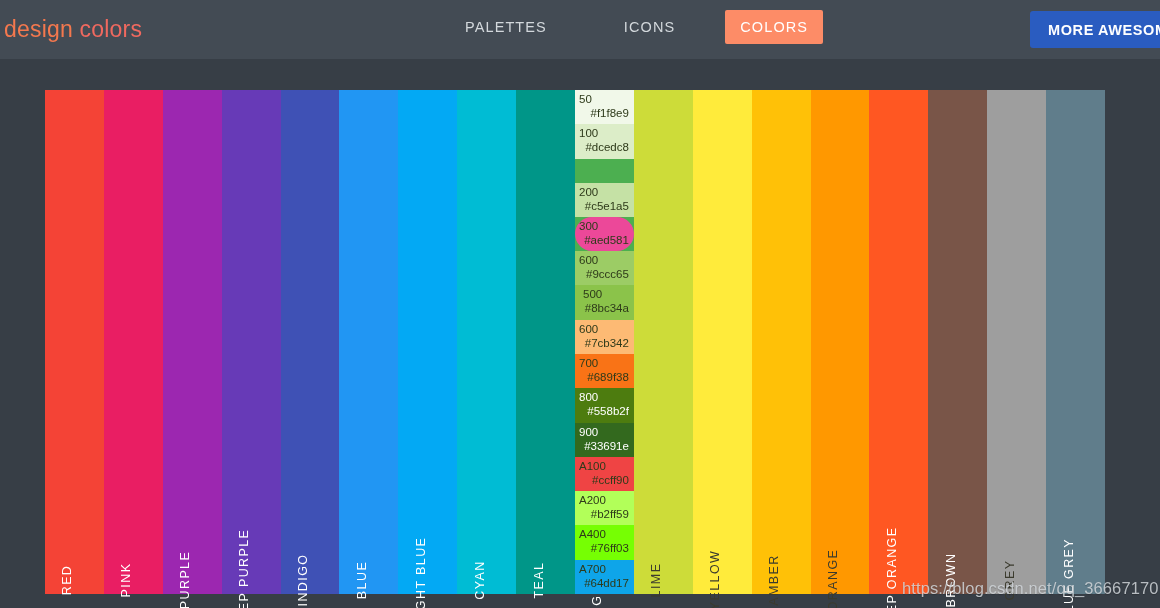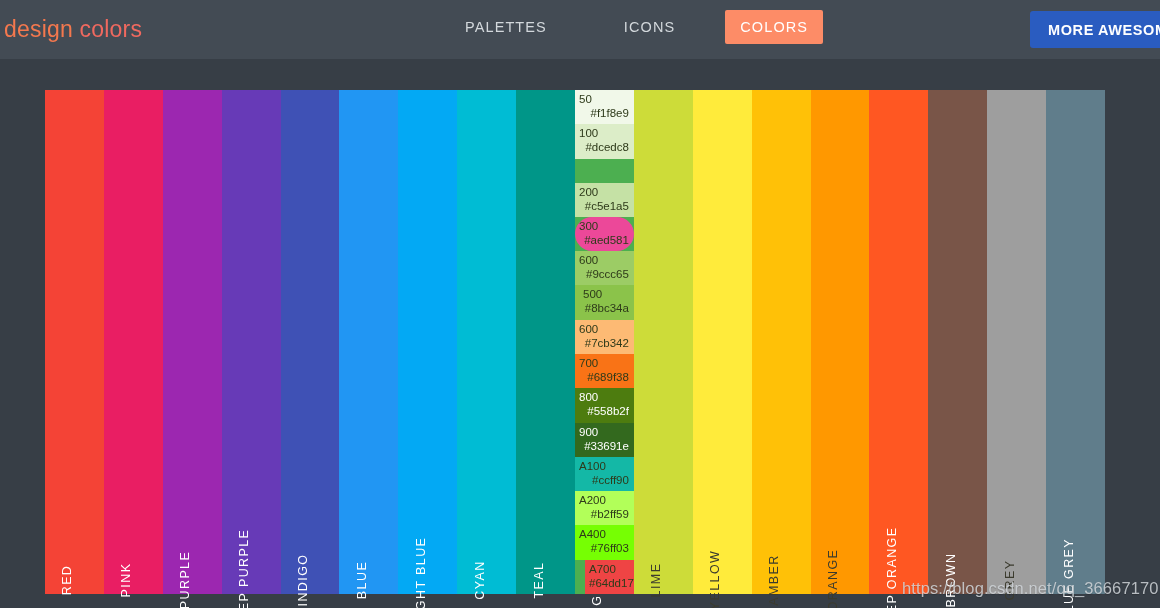--- a/index.html
+++ b/index.html
@@ -207,33 +207,33 @@
           <span class="hex">#689f38</span>
         </div>
         <div class="shade onDark" style="background: #4d7c0f;">
           <span class="lvl">800</span>
           <span class="hex">#558b2f</span>
         </div>
         <div class="shade onDark" style="background: rgb(51, 105, 30);">
           <span class="lvl">900</span>
           <span class="hex">#33691e</span>
         </div>
-        <div class="shade" style="background: #14b8a6;">
+        <div class="shade" style="background: #ef4444;">
           <span class="lvl">A100</span>
           <span class="hex">#ccff90</span>
         </div>
         <div class="shade" style="background: rgb(178, 255, 89);">
           <span class="lvl">A200</span>
           <span class="hex">#b2ff59</span>
         </div>
         <div class="shade" style="background: rgb(118, 255, 3);">
           <span class="lvl">A400</span>
           <span class="hex">#76ff03</span>
         </div>
-        <div class="shade" style="background: #ef4444; margin-left: 10px;">
+        <div class="shade" style="background: #0ea5e9;">
           <span class="lvl">A700</span>
           <span class="hex">#64dd17</span>
         </div>
       </div>
     </div>
     <div class="col" style="background: rgb(205, 220, 57);">
       <span class="col-label dark">LIME</span>
     </div>
     <div class="col" style="background: rgb(255, 235, 59);">
       <span class="col-label dark">YELLOW</span>

